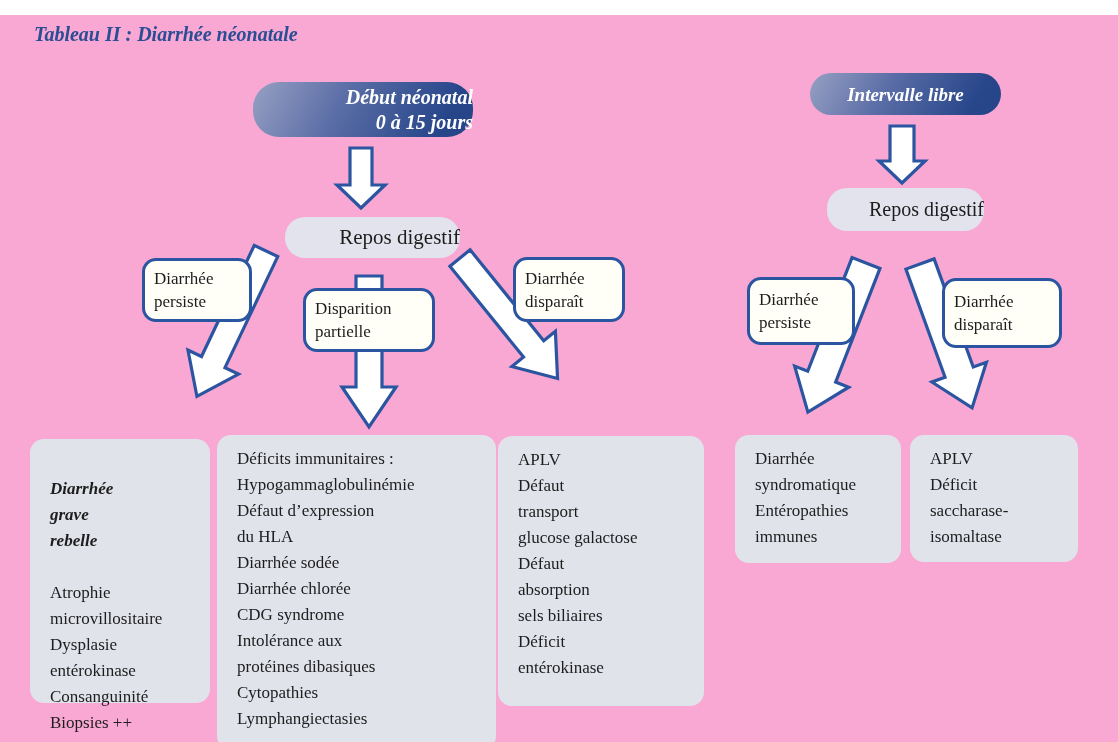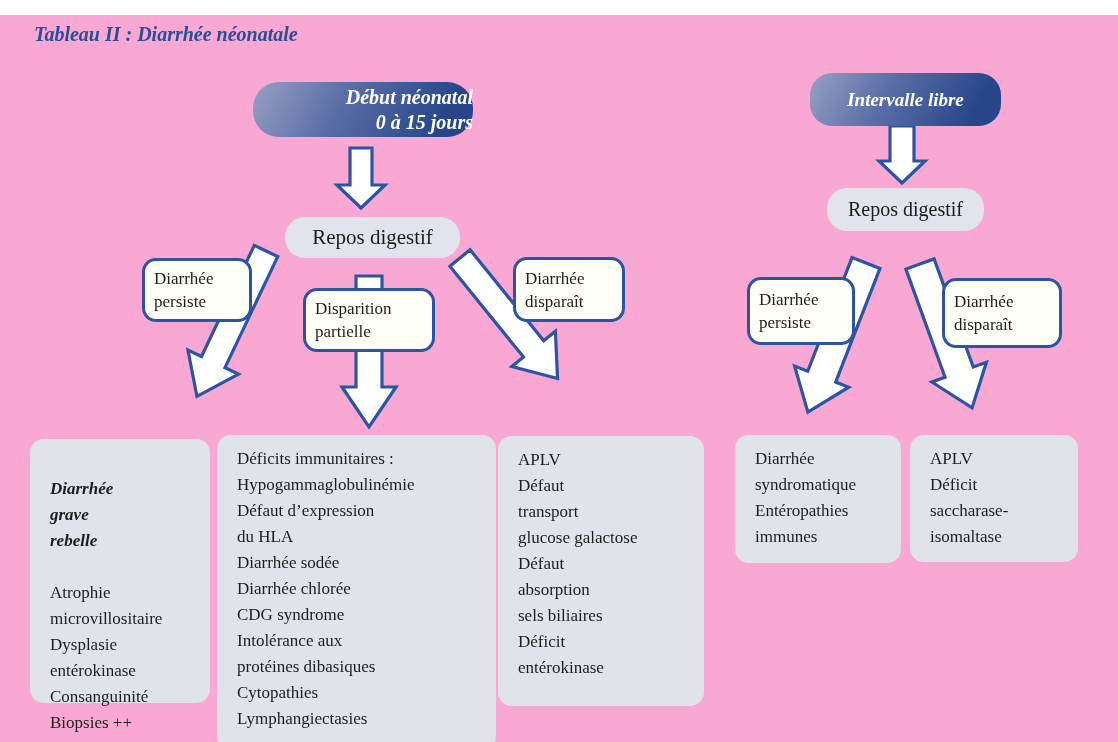--- a/index.html
+++ b/index.html
@@ -14,21 +14,21 @@
   .arrows{position:absolute;left:0;top:0;z-index:1;}
   .arrows polygon{fill:#ffffff;stroke:#2b55a0;stroke-width:3.2;stroke-linejoin:miter;}
   .badge{
     position:absolute;z-index:2;display:flex;flex-direction:column;justify-content:center;
     background:linear-gradient(118deg,#97a0c3 0%,#5a6da6 40%,#27468a 85%);
     color:#ffffff;font-weight:bold;font-style:italic;font-size:20px;line-height:25px;
     box-sizing:border-box;white-space:pre-line;
   }
   .badge.center{align-items:center;}
   .pill{
-    position:absolute;z-index:2;display:flex;align-items:center;justify-content:center;
+    position:absolute;z-index:2;display:flex;align-items:center;justify-content:flex-end;
     background:#e2e3ec;border-radius:20px;box-sizing:border-box;
   }
   .branch{
     position:absolute;z-index:3;display:flex;flex-direction:column;justify-content:center;
     background:#fffef7;border:3px solid #2b55a0;border-radius:14px;box-sizing:border-box;
     font-size:17px;line-height:23px;padding-left:9px;white-space:pre-line;
   }
   .outcome{
     position:absolute;z-index:0;background:#e1e3eb;border-radius:14px;box-sizing:border-box;
     font-size:17px;line-height:26px;padding:11px 20px;white-space:pre-line;
@@ -103,21 +103,21 @@
   <div class="outcome" style="left:498px;top:421px;width:206px;height:270px;">APLV
 Défaut
 transport
 glucose galactose
 Défaut
 absorption
 sels biliaires
 Déficit
 entérokinase</div>
 
-  <div class="badge center" style="left:810px;top:58px;width:191px;height:53px;border-radius:22px;font-size:19px;">Intervalle libre</div>
+  <div class="badge center" style="left:810px;top:58px;width:191px;height:42px;border-radius:22px;font-size:19px;">Intervalle libre</div>
 
   <div class="pill" style="left:827px;top:173px;width:157px;height:43px;">
     <span class="ml" style="font-size:20px;">Repos digestif</span>
   </div>
 
   <div class="branch" style="left:747px;top:262px;width:108px;height:68px;">Diarrhée
 persiste</div>
 
   <div class="branch" style="left:942px;top:263px;width:120px;height:70px;">Diarrhée
 disparaît</div>

